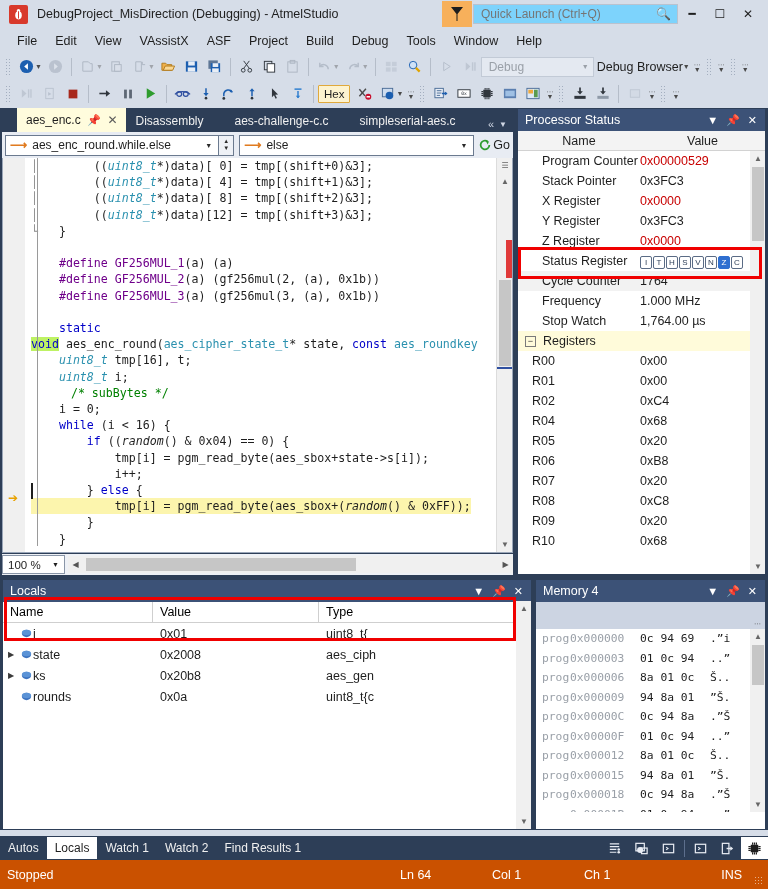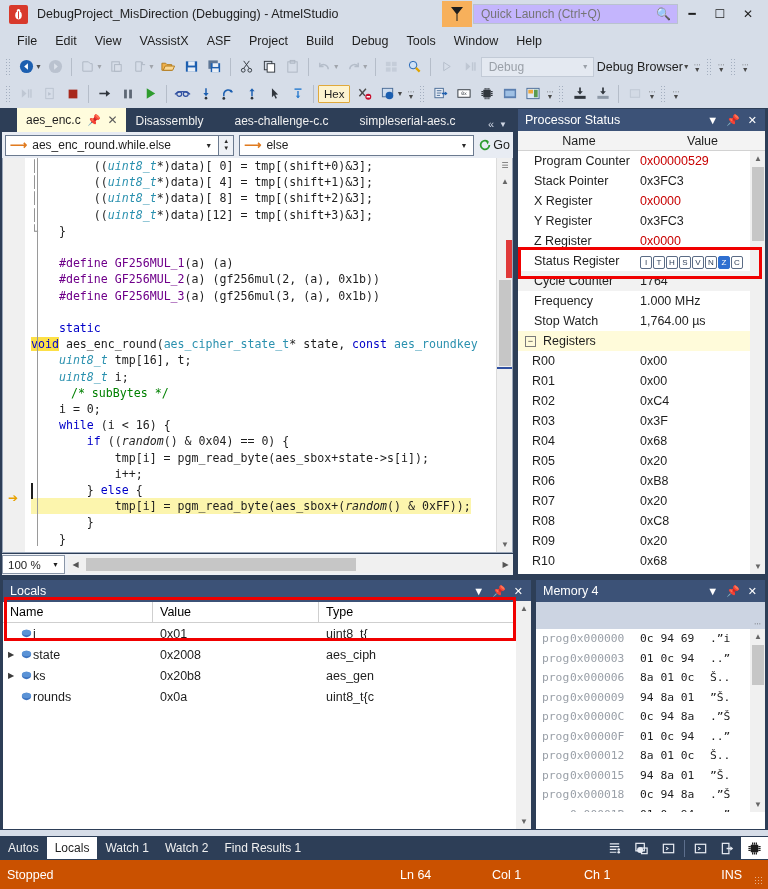--- a/index.html
+++ b/index.html
@@ -27,21 +27,21 @@
   }
   .title-text { font-size: 12.5px; color: #1e1e1e; }
   .titlebar-right { position: absolute; right: 0; top: 0; height: 28px; display: flex; align-items: center; }
   .ql-flag {
     width: 30px; height: 26px; background: #f6b martinez;
     background: #f7b05b;
     display: flex; align-items: center; justify-content: center;
   }
   .ql-flag svg { display: block; }
   .ql-box {
-    width: 205px; height: 20px; background: #c4b5fd; border: 1px solid #b9c2cf;
+    width: 205px; height: 20px; background: #7dd3fc; border: 1px solid #b9c2cf;
     display: flex; align-items: center; margin-left: 1px;
     position: relative;
   }
   .ql-box input {
     border: 0; outline: 0; width: 100%; height: 100%;
     font-family: "Liberation Sans", sans-serif; font-size: 12px;
     color: #5a5a5a; padding-left: 7px; background: transparent;
   }
   .ql-search-ico { position: absolute; right: 6px; color: #555; font-size: 12px; }
   .win-btn {
@@ -117,21 +117,21 @@
     font-size: 11.6px; line-height: 16.2px;
     color: #1e1e1e; white-space: pre;
   }
   .kw { color: #0000c8; }
   .ty { color: #2b91af; }
   .mac { color: #6f008a; text-align: center; }
   .cm { color: #008000; margin-left: 12px; }
   .fn { color: #1e1e1e; }
   .it { font-style: italic; }
   .hl-line { background: #fcf5ad; display: inline-block; }
-  .kw-hl { background: #fde047; }
+  .kw-hl { background: #bef264; }
   .code-vscroll { width: 16px; background: #f0f0f0; border-left: 1px solid #dcdcdc; position: relative; }
   .vs-thumb { position: absolute; left: 2px; width: 12px; background: #c6c6c6; }
   .vs-btn { position: absolute; left: 0; width: 16px; height: 15px; display: flex; align-items: center; justify-content: center; font-size: 8px; color: #666; }
   .vs-mark { position: absolute; right: 0; width: 6px; height: 38px; background: #e03a3a; }
   .vs-bluemark { position: absolute; left: 0; width: 16px; height: 2px; background: #2f4fa0; }
 
   .editor-bottom {
     position: absolute; left: 0; right: 0; bottom: 0; height: 21px;
     background: #eef1f6; display: flex; align-items: center;
   }
@@ -153,21 +153,21 @@
   }
   .pane-head .tools { margin-left: auto; display: flex; align-items: center; gap: 8px; padding-right: 8px; font-size: 11px; }
   .grid-head {
     height: 20px; background: #f3f3f3; border-bottom: 1px solid #d2d2d2;
     display: flex; align-items: center; font-size: 12.5px; color: #1e1e1e;
   }
   .grid-head .c1 { width: 122px; text-align: center; }
   .grid-head .c2 { flex: 1; text-align: center; }
   .proc-body { position: relative; height: 423px; overflow: hidden; background: #fff; }
   .prow { height: 20px; display: flex; align-items: center; font-size: 12.5px; color: #1e1e1e; }
-  .prow .nm { width: 122px; padding-left: 16px; }
+  .prow .nm { width: 122px; padding-left: 24px; }
   .prow .vl { flex: 1; }
   .prow.red .vl { color: #c80000; }
   .prow.grp { background: #fffbda; }
   .prow.grp .exp {
     width: 11px; height: 11px; border: 1px solid #7a7a7a; margin-left: 7px; margin-right: 7px;
     display: flex; align-items: center; justify-content: center; font-size: 9px; line-height: 1; color: #333; background: #fffbda;
   }
   .prow.reg .nm { padding-left: 14px; }
   .prow.reg .vl { padding-left: 0px; }
   .flagbox {
@@ -756,24 +756,20 @@
           </div>
         <div class="prow reg">
             <span class="nm">R01</span>
             <span class="vl">0x00</span>
           </div>
         <div class="prow reg">
             <span class="nm">R02</span>
             <span class="vl">0xC4</span>
           </div>
         <div class="prow reg">
-            <span class="nm">R03</span>
-            <span class="vl">0x3F</span>
-          </div>
-        <div class="prow reg">
             <span class="nm">R04</span>
             <span class="vl">0x68</span>
           </div>
         <div class="prow reg">
             <span class="nm">R05</span>
             <span class="vl">0x20</span>
           </div>
         <div class="prow reg">
             <span class="nm">R06</span>
             <span class="vl">0xB8</span>

